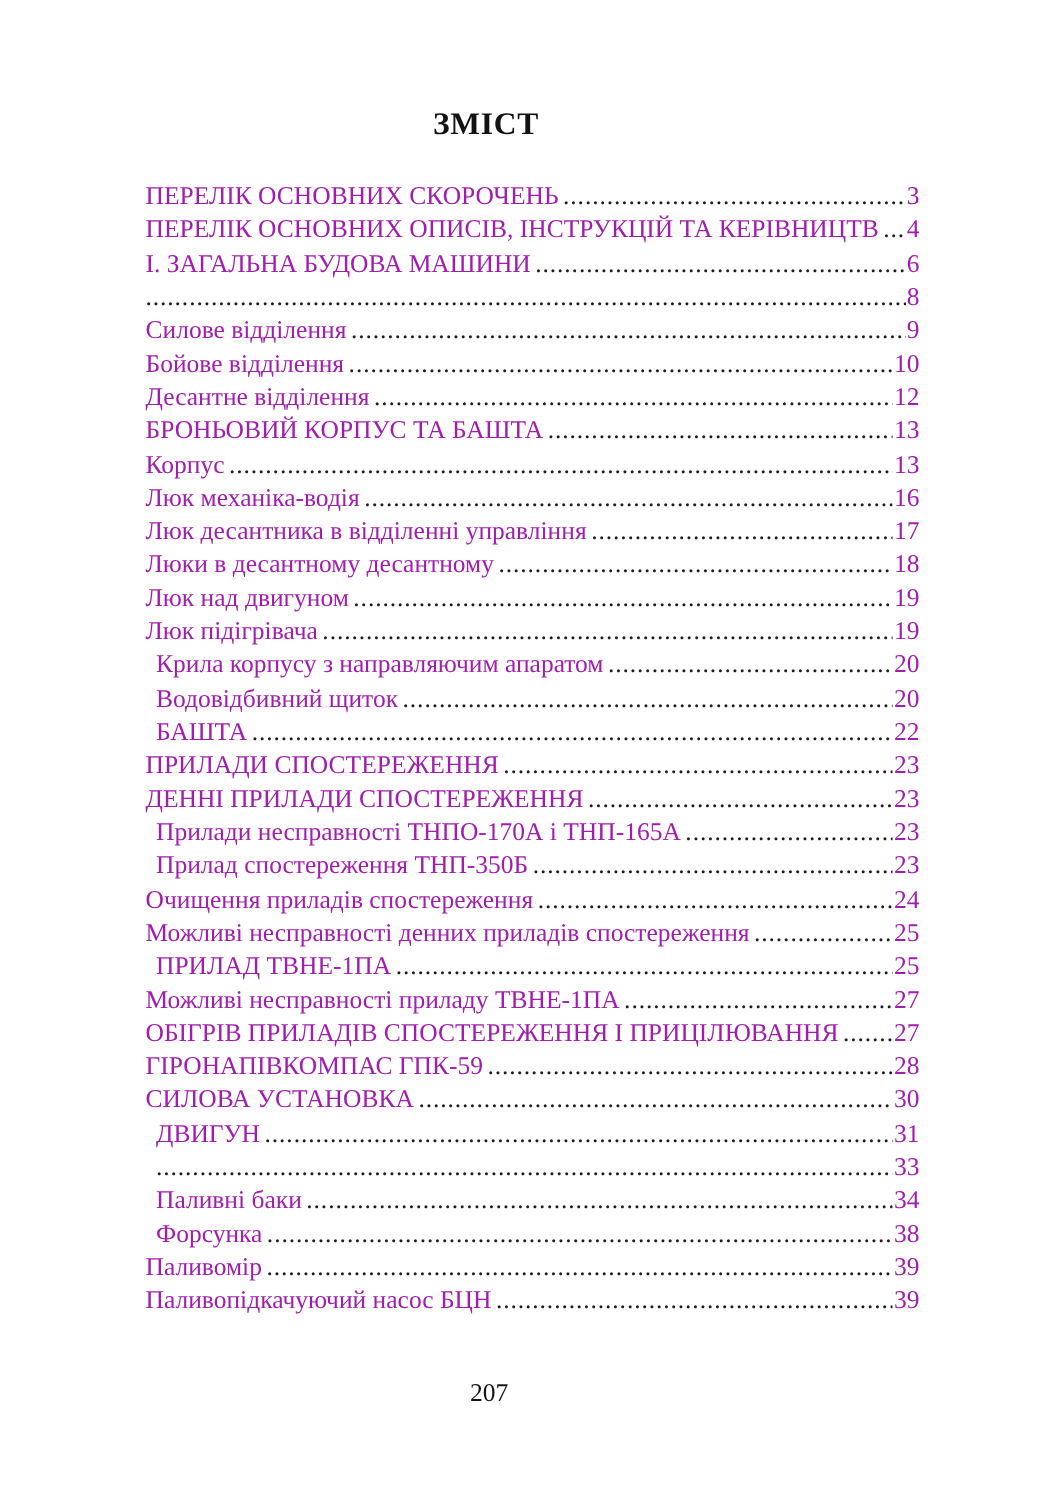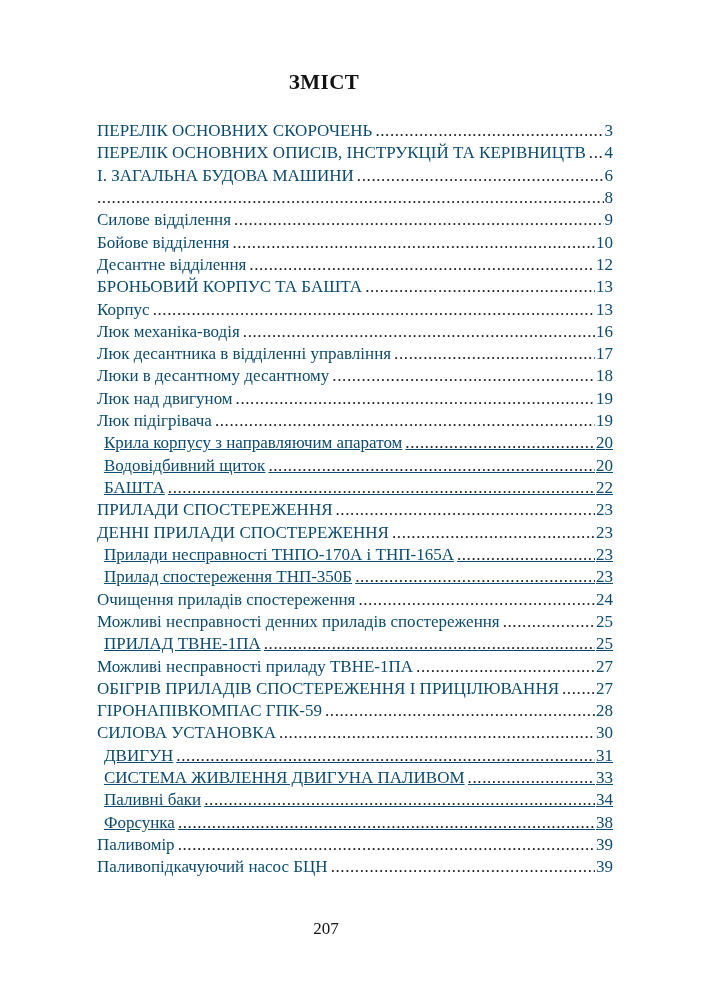--- a/index.html
+++ b/index.html
@@ -32,25 +32,24 @@
     top: 121px;
     left: 97px;
     width: 516px;
   }
   .toc-line {
     display: flex;
     align-items: baseline;
     height: 22.32px;
     font-size: 17px;
     white-space: nowrap;
-    color: #0c4a6e;
+    color: #a21caf;
   }
   .toc-line.indent {
     padding-left: 7px;
-    text-decoration: underline;
   }
   .toc-entry-label {
     flex: 0 0 auto;
     padding-right: 3px;
   }
   .toc-dots {
     flex: 1 1 auto;
     overflow: hidden;
     min-width: 6px;
     margin-right: 1px;
@@ -217,21 +216,20 @@
     <span class="toc-entry-label">СИЛОВА УСТАНОВКА</span>
     <span class="toc-dots"></span>
     <span class="toc-entry-page">30</span>
   </div>
       <div class="toc-line indent">
     <span class="toc-entry-label">ДВИГУН</span>
     <span class="toc-dots"></span>
     <span class="toc-entry-page">31</span>
   </div>
       <div class="toc-line indent">
-    <span class="toc-entry-label">СИСТЕМА ЖИВЛЕННЯ ДВИГУНА ПАЛИВОМ</span>
     <span class="toc-dots"></span>
     <span class="toc-entry-page">33</span>
   </div>
       <div class="toc-line indent">
     <span class="toc-entry-label">Паливні баки</span>
     <span class="toc-dots"></span>
     <span class="toc-entry-page">34</span>
   </div>
       <div class="toc-line indent">
     <span class="toc-entry-label">Форсунка</span>

